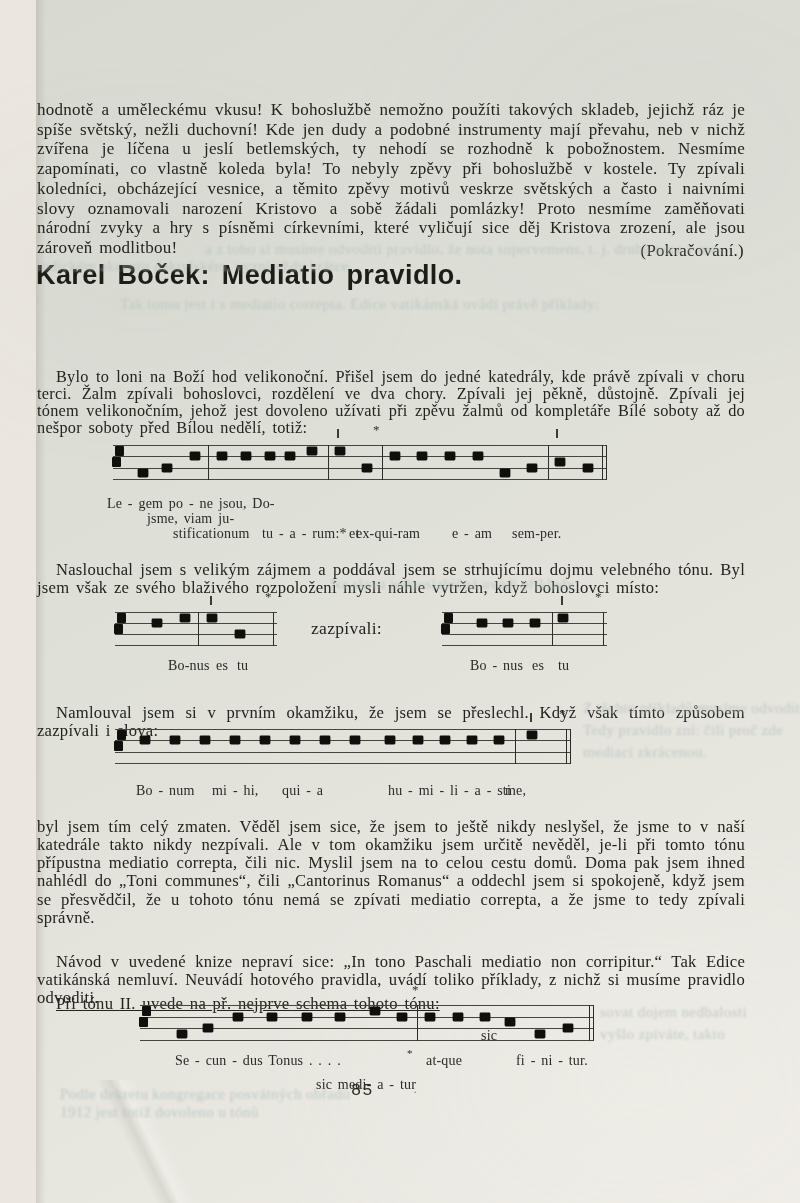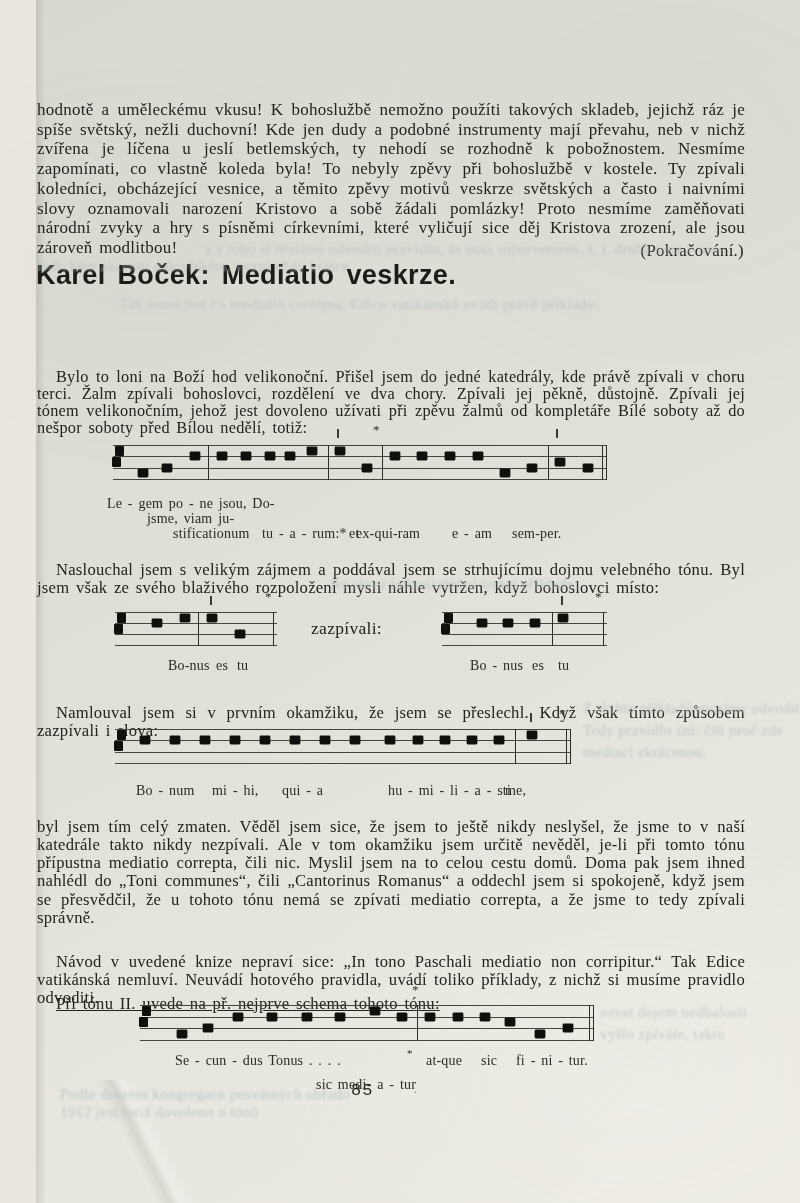--- a/index.html
+++ b/index.html
@@ -57,21 +57,21 @@
 
 <div class="page" id="page">
   <div class="paper"></div>
   <div class="paper-seam"></div>
   <div class="mottle"></div>
   <div class="crease"></div>
 
   <p class="para lh-loose" style="top:83px;">hodnotě a uměleckému vkusu! K bohoslužbě nemožno použíti takových skladeb, jejichž ráz je spíše světský, nežli duchovní! Kde jen dudy a podobné instrumenty mají převahu, neb v nichž zvířena je líčena u jeslí betlemských, ty nehodí se rozhodně k pobožnostem. Nesmíme zapomínati, co vlastně koleda byla! To nebyly zpěvy při bohoslužbě v kostele. Ty zpívali koledníci, obcházející vesnice, a těmito zpěvy motivů veskrze světských a často i naivními slovy oznamovali narození Kristovo a sobě žádali pomlázky! Proto nesmíme zaměňovati národní zvyky a hry s písněmi církevními, které vyličují sice děj Kristova zrození, ale jsou zároveň modlitbou!</p>
   <span class="pokr">(Pokračování.)</span>
 
-  <h1 class="heading" style="margin:0;">Karel Boček: Mediatio veskrze.</h1>
+  <h1 class="heading" style="margin:0;">Karel Boček: Mediatio pravidlo.</h1>
 
   <p class="para indent" style="top:544px;">Naslouchal jsem s velikým zájmem a poddával jsem se strhujícímu dojmu velebného tónu. Byl jsem však ze svého blaživého rozpoložení mysli náhle vytržen, když bohoslovci místo:</p>
   <p class="para lh-tight indent" style="top:352px;">Bylo to loni na Boží hod velikonoční. Přišel jsem do jedné katedrály, kde právě zpívali v choru terci. Žalm zpívali bohoslovci, rozdělení ve dva chory. Zpívali jej pěkně, důstojně. Zpívali jej tónem velikonočním, jehož jest dovoleno užívati při zpěvu žalmů od kompletáře Bílé soboty až do nešpor soboty před Bílou nedělí, totiž:</p>
   <p class="para indent" style="top:687px;">Namlouval jsem si v prvním okamžiku, že jsem se přeslechl. Když však tímto způsobem zazpívali i slova:</p>
   <p class="para" style="top:801px;">byl jsem tím celý zmaten. Věděl jsem sice, že jsem to ještě nikdy neslyšel, že jsme to v naší katedrále takto nikdy nezpívali. Ale v tom okamžiku jsem určitě nevěděl, je-li při tomto tónu přípustna mediatio correpta, čili nic. Myslil jsem na to celou cestu domů. Doma pak jsem ihned nahlédl do „Toni communes“, čili „Cantorinus Romanus“ a oddechl jsem si spokojeně, když jsem se přesvědčil, že u tohoto tónu nemá se zpívati mediatio correpta, a že jsme to tedy zpívali správně.</p>
   <p class="para indent" style="top:936px;">Návod v uvedené knize nepraví sice: „In tono Paschali mediatio non corripitur.“ Tak Edice vatikánská nemluví. Neuvádí hotového pravidla, uvádí toliko příklady, z nichž si musíme pravidlo odvoditi.</p>
   <p class="para indent" style="top:978px;text-decoration:underline;">Při tónu II. uvede na př. nejprve schema tohoto tónu:</p>
 
   <span class="zazpivali">zazpívali:</span>
 
@@ -213,21 +213,21 @@
       <div class="note" style="left: 423px; top: 19.2px;"></div>
       <div class="bar" style="left: 277px; height: 35.8px;"></div>
       <div class="bar" style="left: 449px; height: 35.8px;"></div>
       <div class="bar" style="left: 453px; height: 35.8px;"></div>
       <span class="mark-star" style="left: 272px;">*</span>
     </div>
     <span class="lyric" style="left: 175px; top: 1053px;">Se - cun - dus Tonus . . . .</span>
     <span class="lyric" style="left: 316px; top: 1053px; margin-top: 24px;">sic medi- a - tur</span>
     <span class="lyric lyric-star" style="left: 407px; top: 1047px;">*</span>
     <span class="lyric" style="left: 426px; top: 1053px;">at-que</span>
-    <span class="lyric" style="left: 481px; top: 1053px;">sic</span>
+    <span class="lyric" style="left: 481px; top: 1028px;">sic</span>
     <span class="lyric" style="left: 516px; top: 1053px;">fi - ni - tur.</span>
     <span class="bleed" style="left: 205px; top: 241px;">a z toho si musíme odvoditi pravidlo, že nota supervemens, t. j. druhá nota v me-</span>
     <span class="bleed" style="left: 37px; top: 258px;">lodickém akcentu daktylském, vyzní vždy krátce</span>
     <span class="bleed" style="left: 120px; top: 296px;">Tak tomu jest i s mediatio correpta. Edice vatikánská uvádí právě příklady:</span>
     <span class="bleed" style="left: 330px; top: 576px;">Na slova jednoslabičná uvádí příklady:</span>
     <span class="bleed" style="left: 583px; top: 700px;">Z těchto příkladů musíme odvoditi pravidla.</span>
     <span class="bleed" style="left: 583px; top: 722px;">Tedy pravidlo zní: čili proč zde</span>
     <span class="bleed" style="left: 583px; top: 744px;">mediaci zkrácenou.</span>
     <span class="bleed" style="left: 600px; top: 1004px;">sovat dojem nedbalosti</span>
     <span class="bleed" style="left: 600px; top: 1026px;">vyšlo zpíváte, takto</span>

